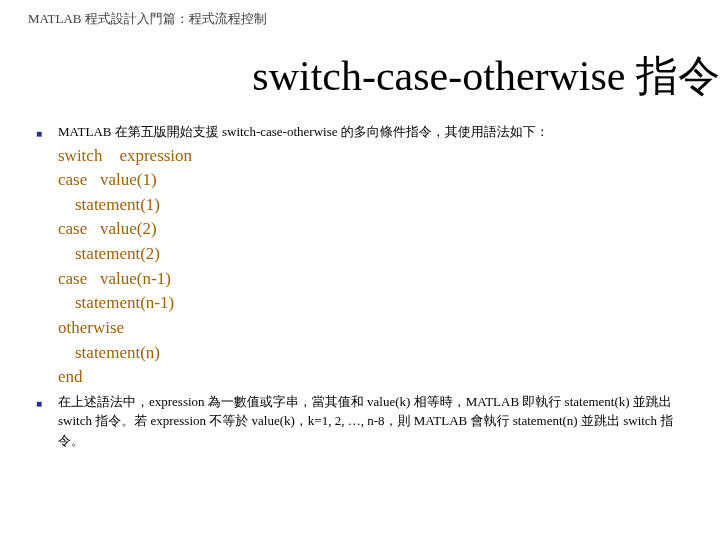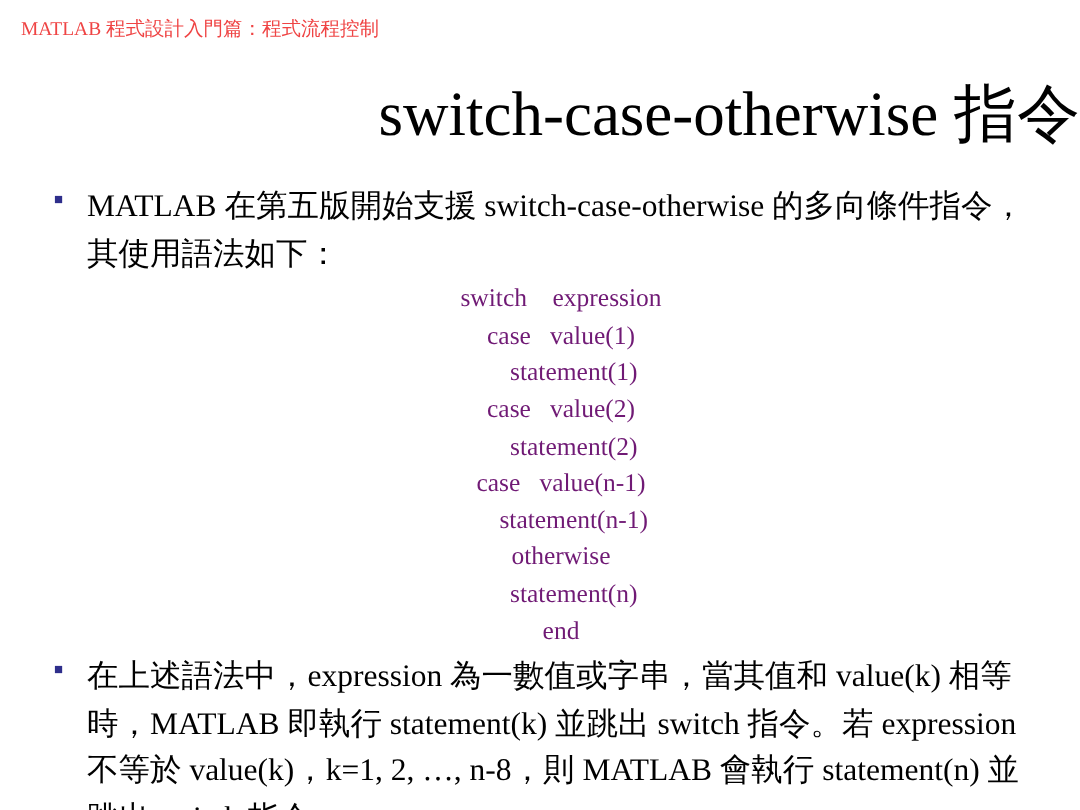--- a/index.html
+++ b/index.html
@@ -5,24 +5,24 @@
     * { margin: 0; padding: 0; box-sizing: border-box; }
     body {
       width: 720px;
       height: 540px;
       background: #ffffff;
       font-family: "Microsoft YaHei", "PMingLiU", serif;
       position: relative;
       overflow: hidden;
     }
     .header {
-      padding: 10px 14px 0 14px;
+      padding: 10px 14px 0 28px;
       font-size: 13px;
       font-family: "SimSun", "PMingLiU", serif;
-      color: #ef4444;
+      color: #404040;
     }
     .title {
       text-align: right;
       font-size: 42px;
       font-family: "Times New Roman", serif;
       color: #000;
       margin: 20px 0 18px 0;
       font-weight: normal;
     }
     .content {
@@ -35,34 +35,33 @@
     .bullet {
       width: 28px;
       flex-shrink: 0;
       color: #2e2e8b;
       font-size: 10px;
       padding-top: 6px;
       padding-left: 6px;
     }
     .bullet-text {
       flex: 1;
-      font-size: 21px;
+      font-size: 13px;
       line-height: 1.5;
       font-family: "Times New Roman", "PMingLiU", serif;
       color: #000;
     }
     .code-block {
       margin-left: 28px;
       font-size: 17px;
       line-height: 1.45;
       font-family: "Times New Roman", serif;
-      color: #701a75;
+      color: #a16207;
       white-space: pre;
       margin-bottom: 2px;
-      text-align: center;
     }
   </style>
 </head>
 <body>
 
 <div class="header">MATLAB 程式設計入門篇：程式流程控制</div>
 
 <div class="title">switch-case-otherwise 指令</div>
 
 <div class="content">

